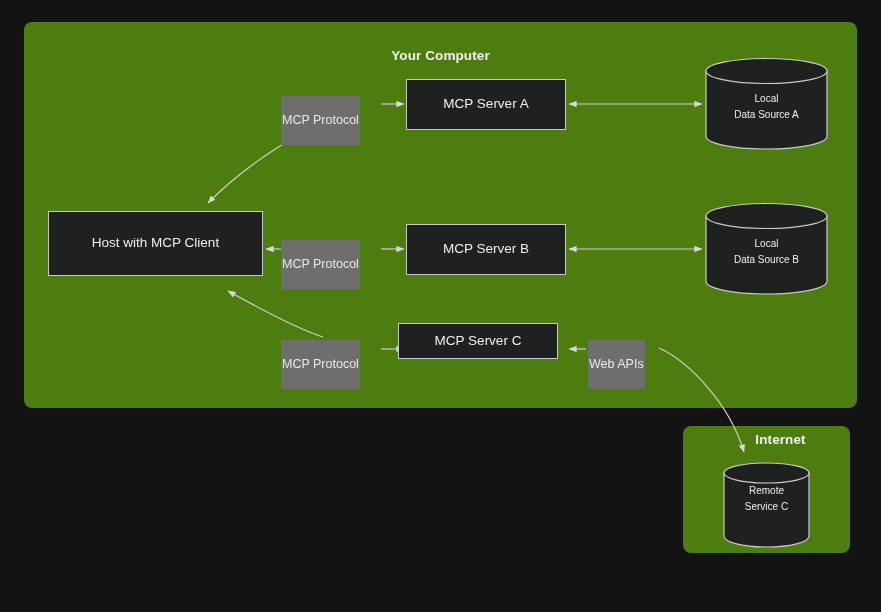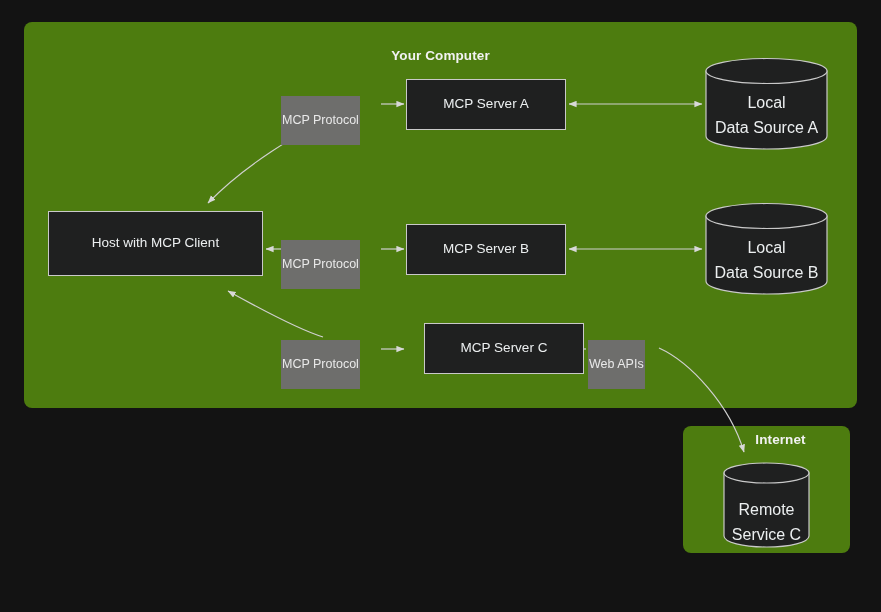--- a/index.html
+++ b/index.html
@@ -73,44 +73,44 @@
     justify-content: center;
     color: #eceff0;
     font-size: 13.5px;
     line-height: 1.55;
     text-align: center;
     white-space: nowrap;
   }
   #node-host  { left: 48px;  top: 211px; width: 215px; height: 65px; }
   #node-srv-a { left: 406px; top: 79px;  width: 160px; height: 51px; }
   #node-srv-b { left: 406px; top: 224px; width: 160px; height: 51px; }
-  #node-srv-c { left: 424px; top: 323px; width: 160px; height: 51px; }
+  #node-srv-c { left: 398px; top: 323px; width: 160px; height: 36px; }
 
   
   .cyl {
     position: absolute;
   }
   .cyl svg { position: absolute; left: 0; top: 0; overflow: visible; }
   .cyl-label {
     position: absolute;
     left: 0;
     width: 100%;
     text-align: center;
     color: #eceff0;
-    font-size: 16px;
+    font-size: 10px;
     line-height: 1.55;
     white-space: nowrap;
     pointer-events: none;
   }
   #cyl-ds-a { left: 705px; top: 57px;  width: 123px; height: 93px; }
   #cyl-ds-a .cyl-label { top: 34px; }
   #cyl-ds-b { left: 705px; top: 202px; width: 123px; height: 93px; }
   #cyl-ds-b .cyl-label { top: 34px; }
   #cyl-remote { left: 723px; top: 462px; width: 87px; height: 86px; }
-  #cyl-remote .cyl-label { top: 36px; }
+  #cyl-remote .cyl-label { top: 21px; }
 
   
   #edges {
     position: absolute;
     left: 0; top: 0;
     width: 881px;
     height: 612px;
     pointer-events: none;
   }
   

